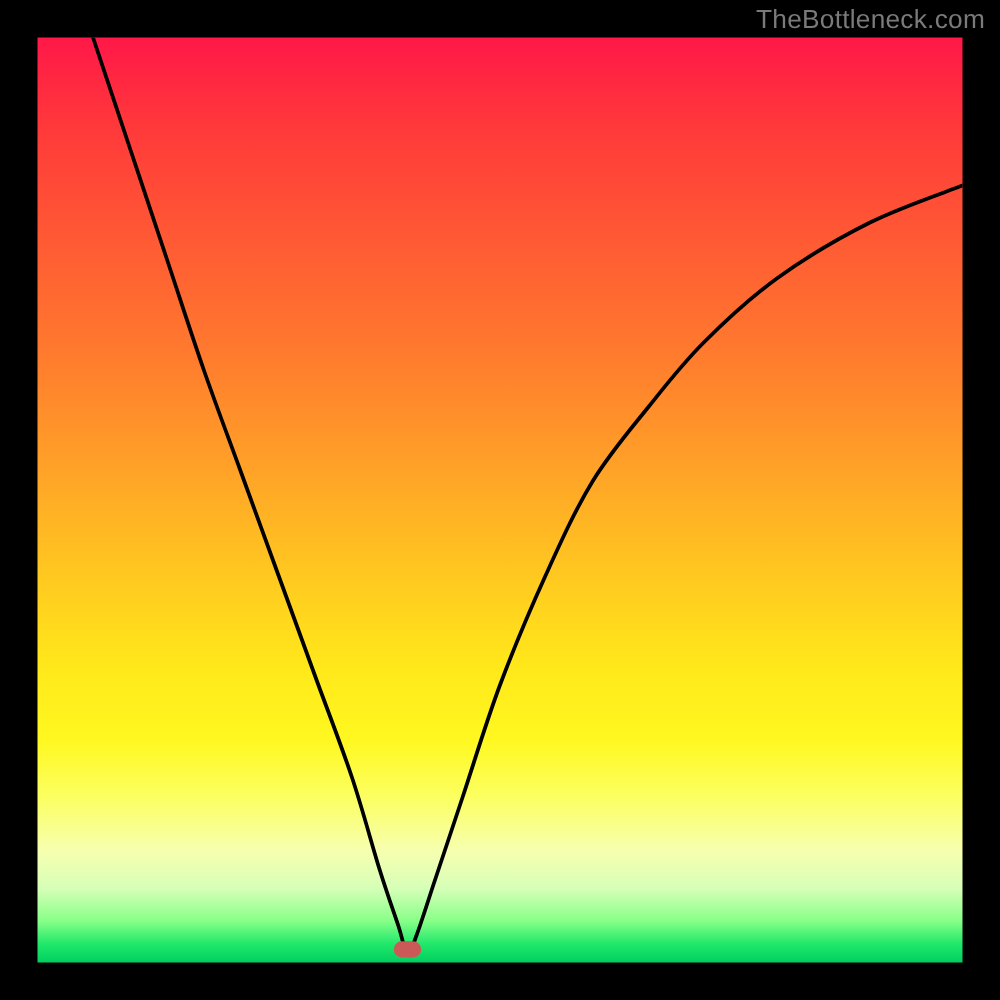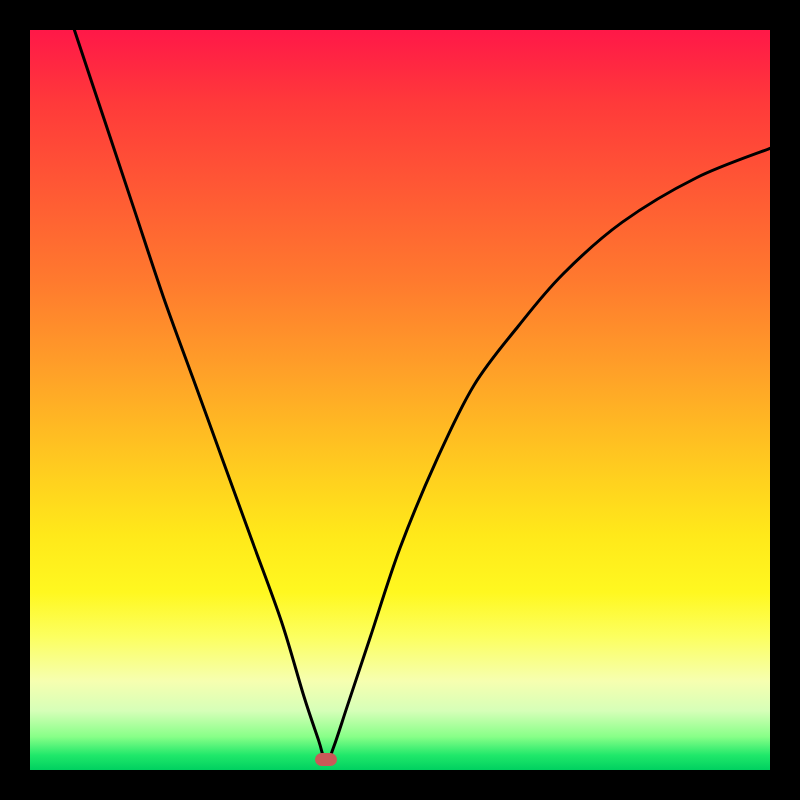--- a/index.html
+++ b/index.html
@@ -63,20 +63,21 @@
     width: 22px;
     height: 13px;
     border-radius: 7px;
     background: #c95a58;
   }
 </style>
 </head>
 <body>
 
 <div class="frame">
+  <div class="watermark">TheBottleneck.com</div>
 
   <div class="plot-area">
     <svg class="curve" width="740" height="740" viewBox="0 0 740 740">
       <path fill="none" stroke="#000000" stroke-width="3" stroke-linecap="round" d="M 44.4,0 C 49.33333333333333,14.799999999999992 64.13333333333333,59.199999999999946 74,88.79999999999995 C 83.86666666666667,118.39999999999996 93.73333333333335,148.00000000000003 103.60000000000001,177.60000000000002 C 113.46666666666667,207.20000000000002 123.33333333333331,238.03333333333333 133.2,266.4 C 143.06666666666666,294.76666666666665 152.93333333333334,320.66666666666663 162.8,347.79999999999995 C 172.66666666666669,374.9333333333333 182.53333333333333,402.06666666666666 192.4,429.2 C 202.26666666666668,456.3333333333333 212.13333333333333,483.4666666666667 222,510.6 C 231.86666666666667,537.7333333333333 242.9666666666667,566.1 251.60000000000002,592 C 260.23333333333335,617.9 267.6333333333333,646.2666666666667 273.8,666 C 279.9666666666667,685.7333333333333 284.90000000000003,699.3 288.6,710.4 C 292.3,721.5 293.53333333333336,731.3666666666667 296,732.6 C 298.46666666666664,733.8333333333334 299.7,727.6666666666666 303.4,717.8 C 307.09999999999997,707.9333333333333 312.0333333333333,691.9 318.2,673.4 C 324.3666666666667,654.9 331.7666666666667,632.6999999999999 340.40000000000003,606.8 C 349.03333333333336,580.9 358.9,547.6 370,518 C 381.1,488.4 394.66666666666674,456.3333333333333 407.00000000000006,429.2 C 419.33333333333337,402.06666666666666 430.43333333333334,377.4 444,355.2 C 457.56666666666666,333 473.6,314.5 488.40000000000003,296 C 503.20000000000005,277.5 515.5333333333333,261.46666666666664 532.8,244.2 C 550.0666666666666,226.9333333333333 569.8,208.4333333333333 592,192.39999999999998 C 614.2,176.36666666666665 641.3333333333334,160.33333333333334 666,148 C 690.6666666666666,135.66666666666666 727.6666666666666,123.33333333333331 740,118.39999999999998"></path>
     </svg>
     <div class="marker" style="left: 285px; top: 722.9px; background: rgb(201, 90, 88);"></div>
   </div>
 </div>
 
 </body></html>

